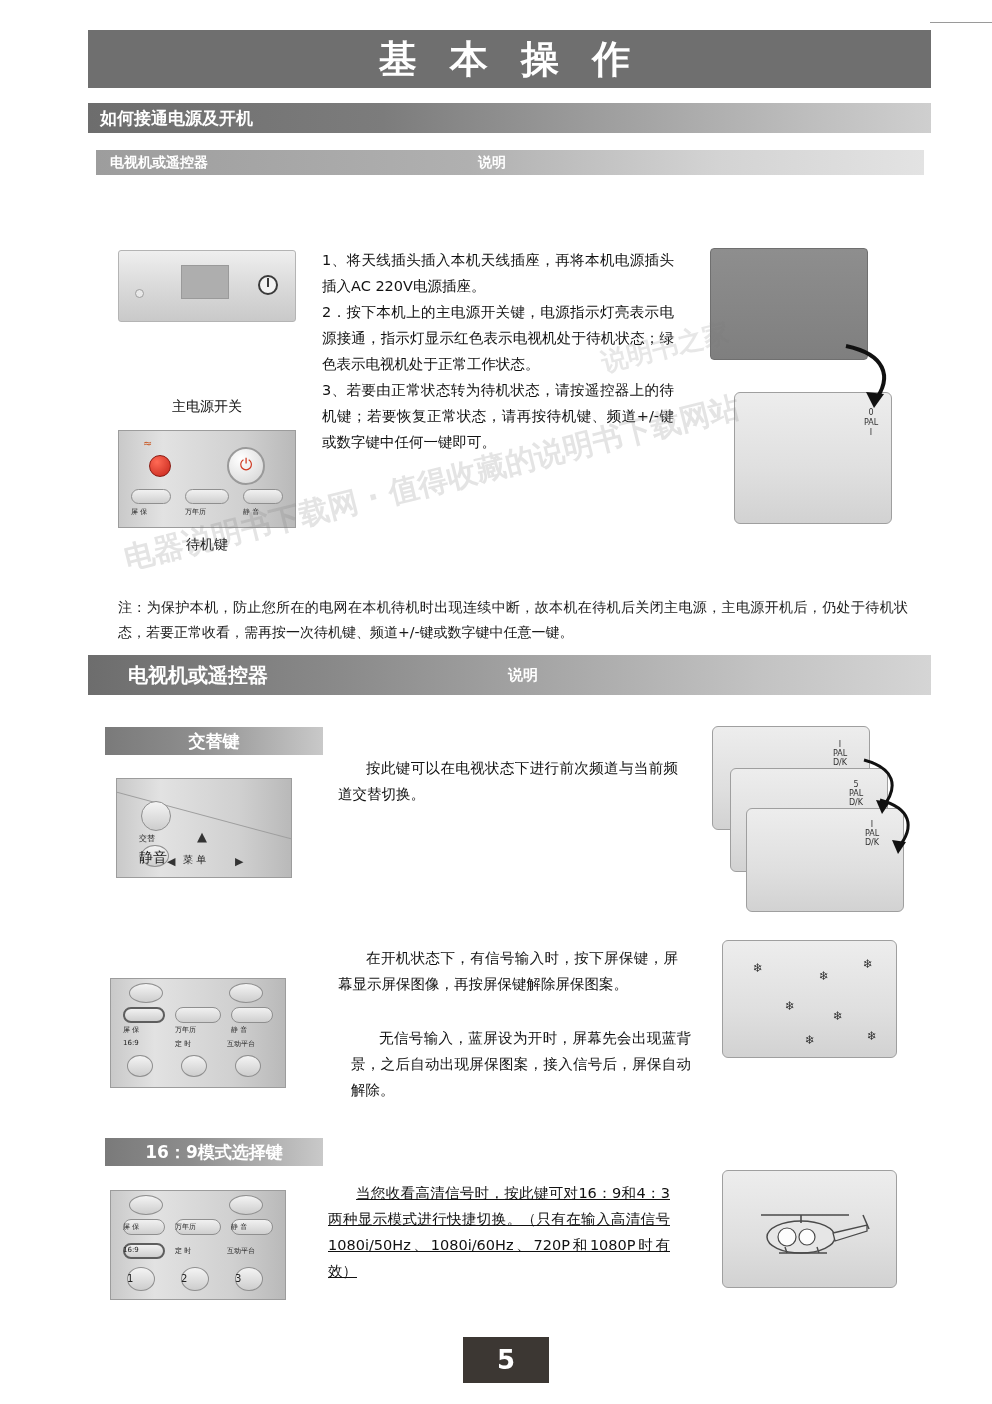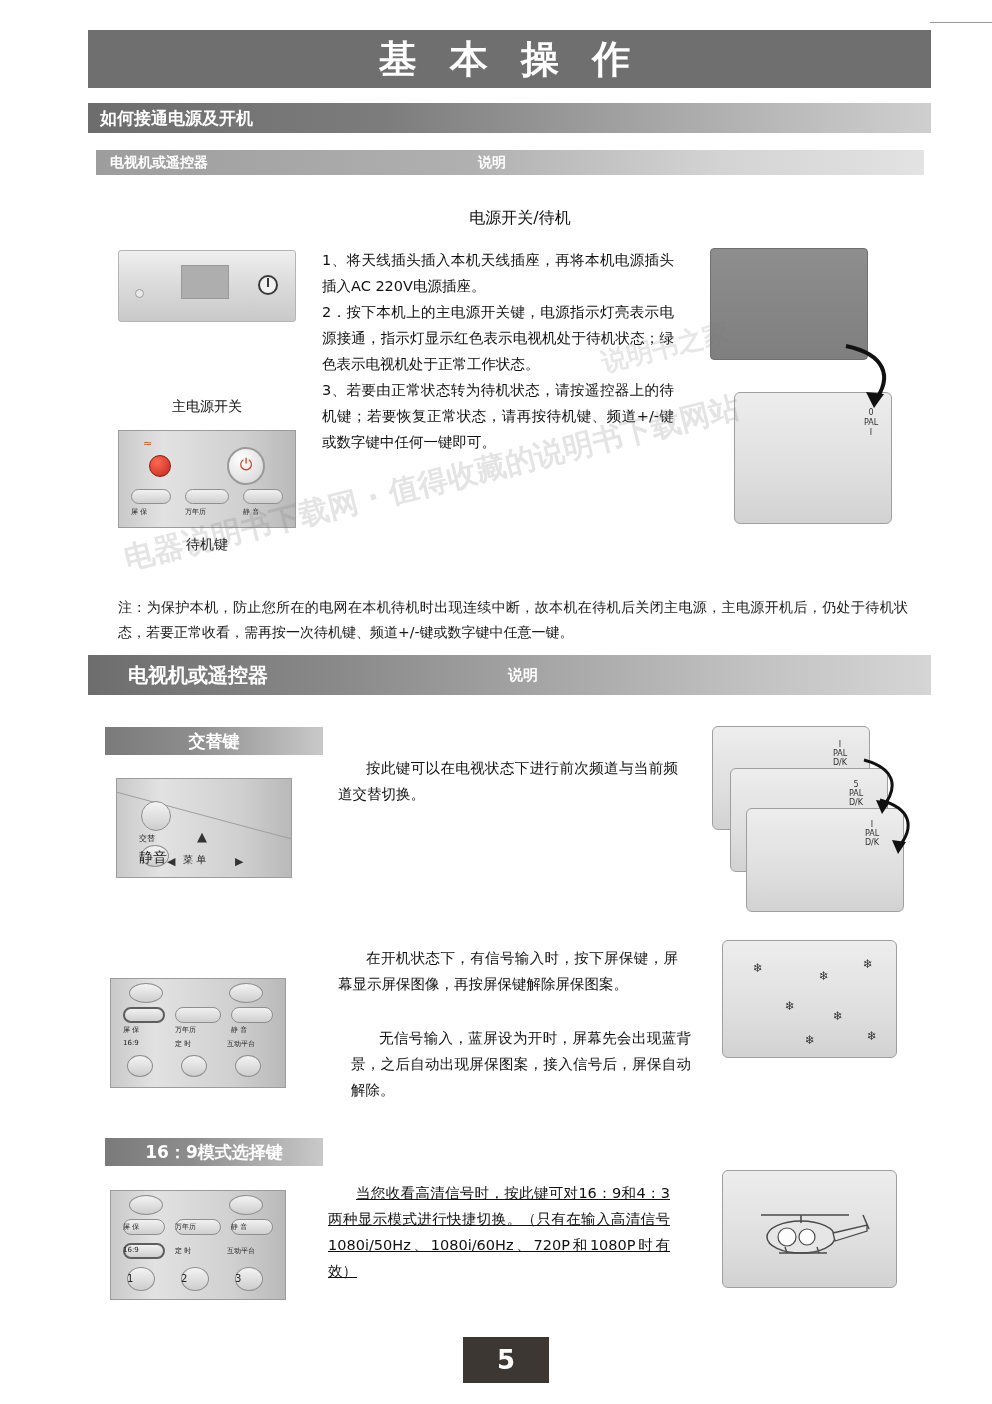--- a/index.html
+++ b/index.html
@@ -301,21 +301,20 @@
   <div class="header-band"></div>
   <div class="header-title">基 本 操 作</div>
 
   <div class="section-bar" id="section1-bar">如何接通电源及开机</div>
 
   <div class="colbar" id="colbar1">
     <span class="c1">电视机或遥控器</span>
     <span class="c2">说明</span>
   </div>
 
-  <div class="center-label" style="left:360px; top:208px; width:320px;">电源开关/待机</div>
 
   <div class="tv-panel">
     <div class="screenlet"></div>
     <div class="dot"></div>
     <div class="pwr"></div>
   </div>
   <div class="small-label" style="left:118px; top:398px; width:178px; font-size:14px;">主电源开关</div>
 
   <div class="remote" id="remote1">
     <div class="wave">≈</div>

